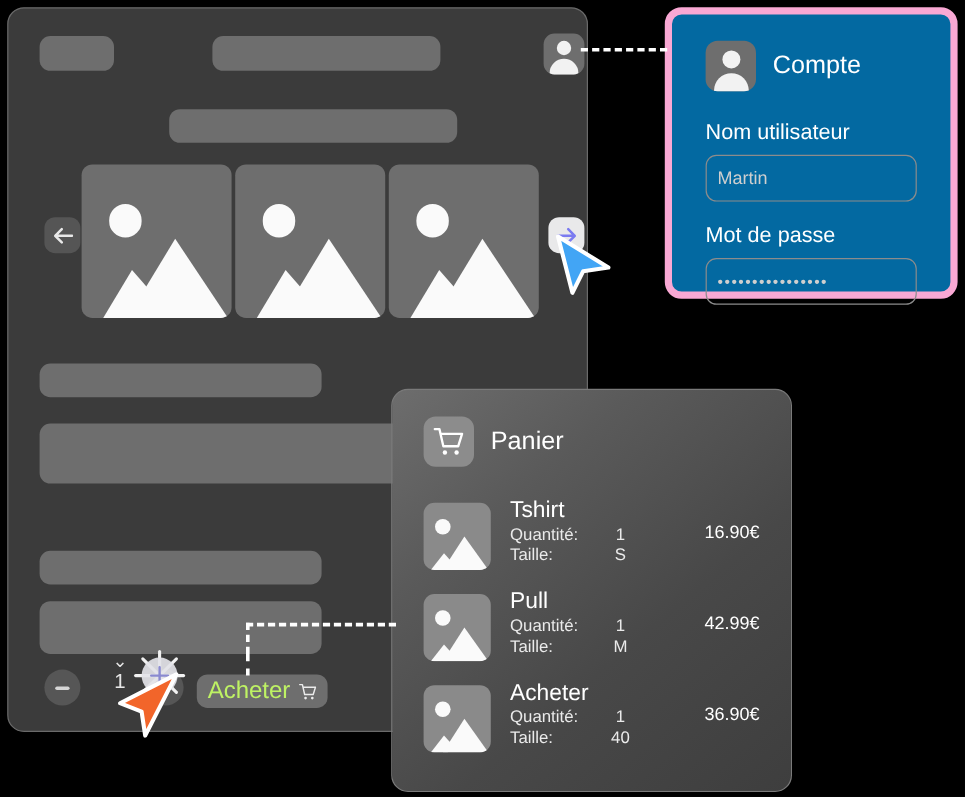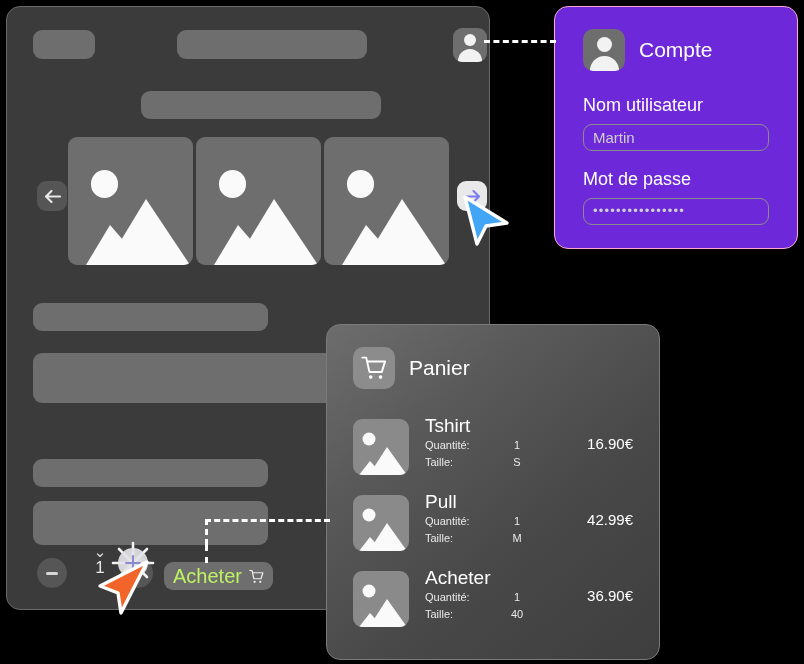--- a/index.html
+++ b/index.html
@@ -79,36 +79,36 @@
   .buy-btn {
     position:absolute; left:157px; top:555px; width:109px; height:28px;
     background:#6e6e6e; border-radius:9px;
     display:flex; align-items:center; justify-content:center; gap:7px;
   }
   .buy-label { color:#bef264; font-size:20px; }
 
   
   #compte-panel {
     position:absolute; left:554px; top:6px; width:244px; height:243px;
-    background:#6d28d9; border-radius:14px; border:1px solid #f9a8d4;
+    background:#0369a1; border-radius:14px; border:6px solid #f9a8d4;
     padding:22px 28px;
   }
   .panel-head { display:flex; align-items:center; gap:14px; margin-bottom:24px; }
   .panel-icon {
     width:42px; height:42px; background:#6e6e6e; border-radius:10px;
     position:relative; overflow:hidden; flex:0 0 auto;
   }
   .panel-icon .avatar-head { left:14px; top:8px; width:15px; height:15px; }
   .panel-icon .avatar-body { left:7px; top:27px; width:29px; height:22px; border-radius:15px 15px 0 0; }
   .panel-title { color:#ffffff; font-size:21px; }
 
   .field-label { color:#ffffff; font-size:18px; margin-bottom:8px; }
   .field-box {
-    height:27px; border:1px solid #8c8c8c; border-radius:9px;
-    display:flex; padding:4px 9px;
+    height:39px; border:1px solid #8c8c8c; border-radius:9px;
+    display:flex; align-items:center; padding:4px 9px;
     color:#cfcfcf; font-size:15px; margin-bottom:18px;
   }
   .dots { letter-spacing:1.2px; font-size:13px; color:#cfcfcf; }
 
   
   #panier-panel {
     position:absolute; left:326px; top:324px; width:334px; height:336px;
     border-radius:14px; border:1px solid #7a7a7a;
     background: linear-gradient(140deg, #6d6d6d 0%, #5a5a5a 28%, #484848 62%, #3e3e3e 100%);
     padding:22px 26px 0 26px; overflow:hidden;
@@ -118,21 +118,21 @@
     display:flex; align-items:center; justify-content:center; flex:0 0 auto;
   }
   .cart-rows { margin-top:4px; }
   .cart-row { display:flex; align-items:flex-start; gap:16px; height:76px; }
   .thumb {
     width:56px; height:56px; background:#8a8a8a; border-radius:9px;
     position:relative; overflow:hidden; flex:0 0 auto; margin-top:6px;
   }
   .row-info { flex:1 1 auto; padding-top:1px; }
   .item-name { color:#ffffff; font-size:19px; line-height:23px; }
-  .kv { display:flex; font-size:11px; line-height:17px; color:#eaeaea; }
+  .kv { display:flex; font-size:14px; line-height:17px; color:#eaeaea; }
   .kv .k { width:72px; }
   .kv .v { width:40px; text-align:center; }
   .price { color:#ffffff; font-size:15px; padding-top:22px; width:78px; text-align:right; }
 
   
   .dash-h {
     position:absolute; height:0; border-top:3px dashed #ffffff;
   }
   .dash-v {
     position:absolute; width:0; border-left:3px dashed #ffffff;

